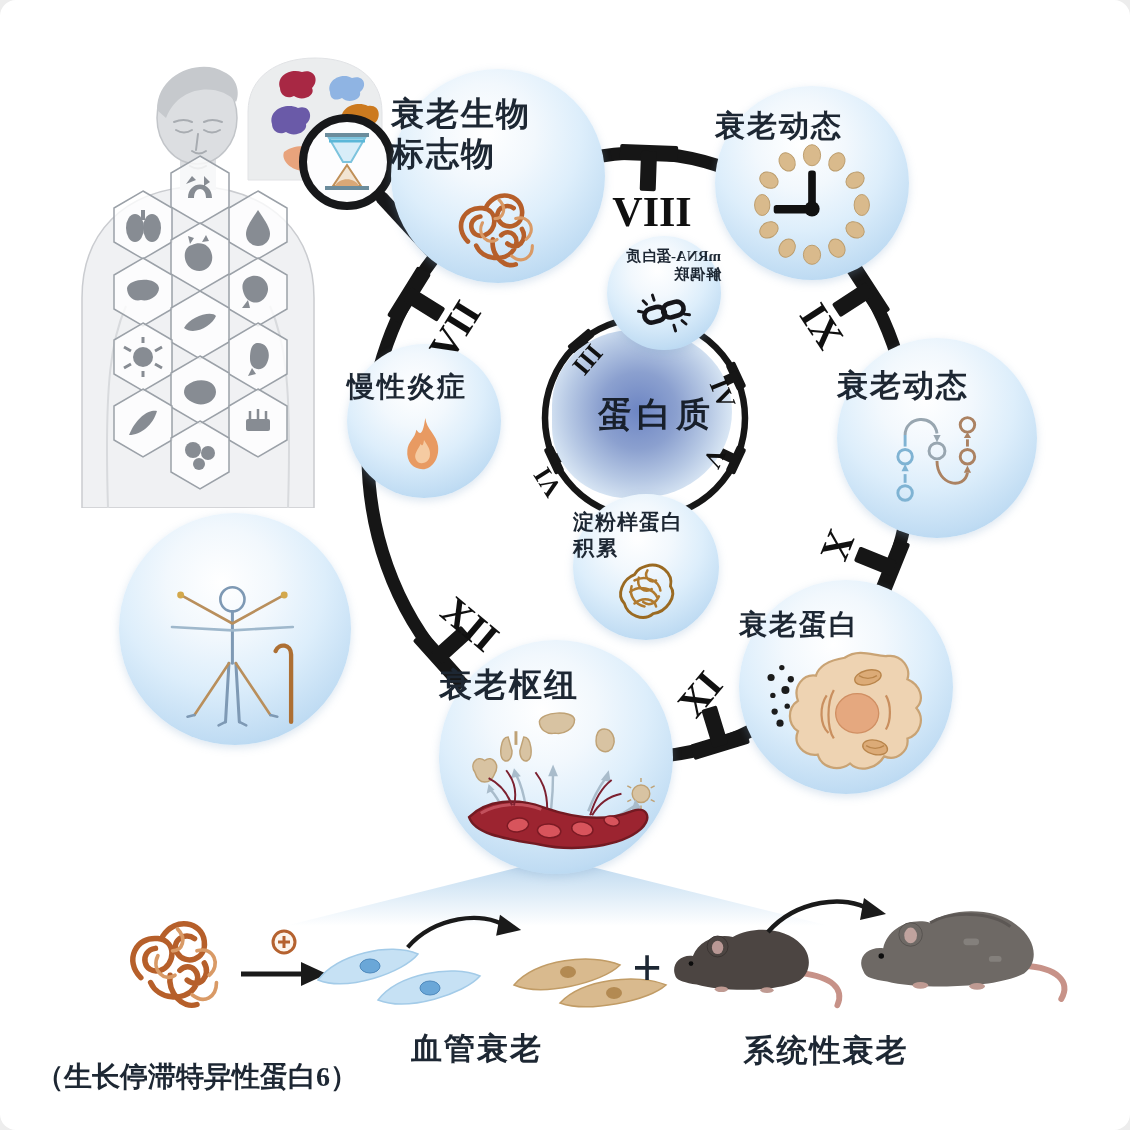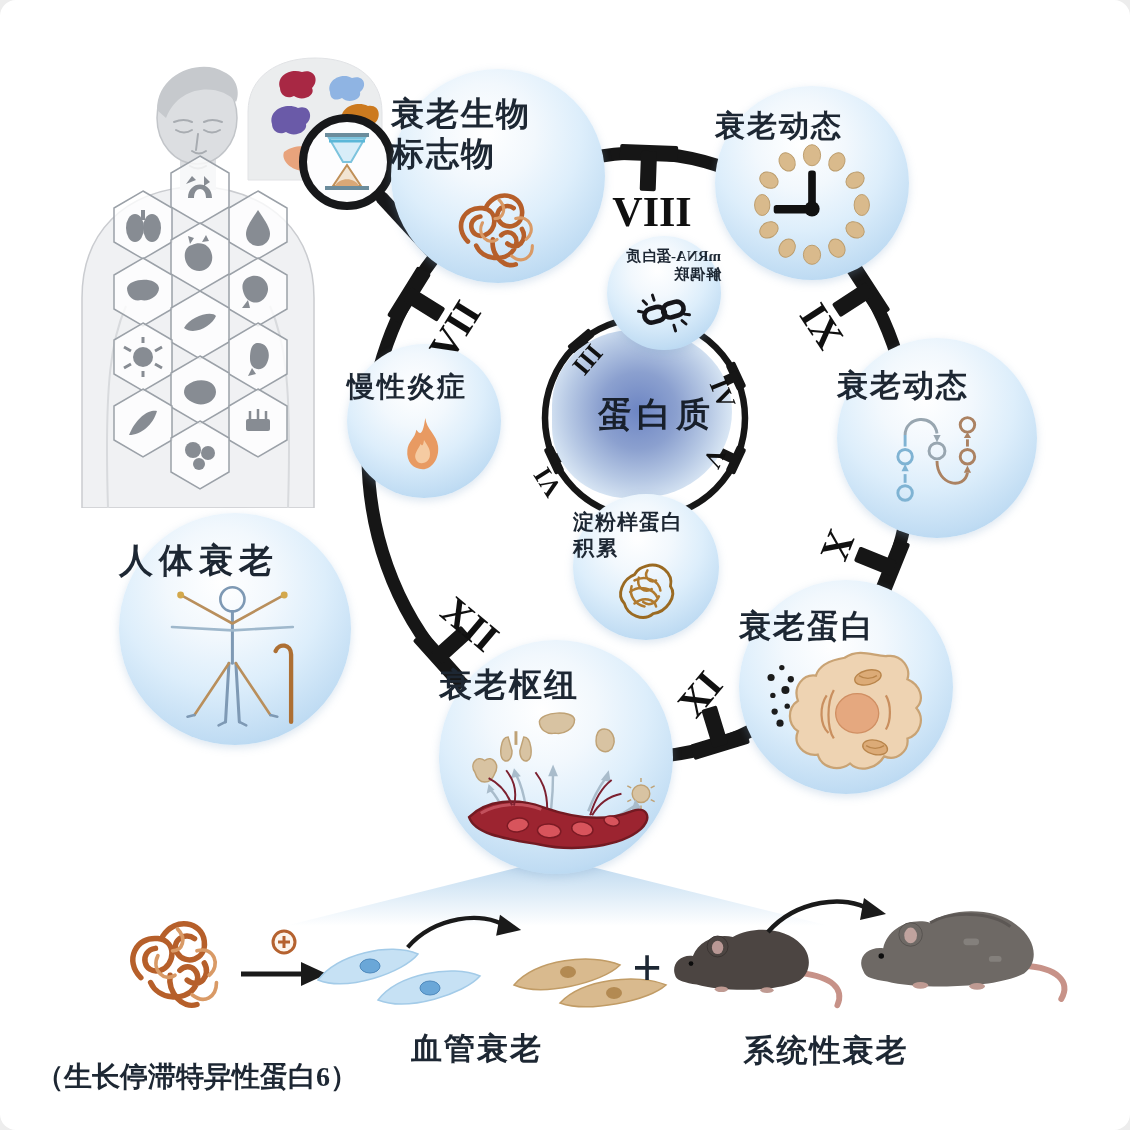--- a/index.html
+++ b/index.html
@@ -233,21 +233,21 @@
           </g>
       </g>
       <polygon points="31,96 41,96 36,86" fill="#7fb3d3"></polygon>
       <polygon points="75,46 85,46 80,56" fill="#98a6b0"></polygon>
       <polygon points="117,98 127,98 122,88" fill="#ab8262"></polygon>
       <polygon points="117,50 127,50 122,42" fill="#ab8262"></polygon>
     </svg>
   </div>
 
   <div class="bubble" style="left:739px;top:580px;width:214px;height:214px">
-    <div class="blabel" style="top:28px;font-size:32px">衰老蛋白</div>
+    <div class="blabel" style="top:28px;font-size:28px">衰老蛋白</div>
     <svg class="bicon" style="left:18px;top:58px" width="186" height="148" viewBox="0 0 200 165">
       <g fill="#1c1c1c">
         <circle cx="12" cy="44" r="4"></circle>
           <circle cx="24" cy="33" r="3"></circle>
           <circle cx="34" cy="46" r="3.5"></circle>
           <circle cx="14" cy="64" r="3"></circle>
         <circle cx="28" cy="58" r="4.5"></circle>
           <circle cx="16" cy="82" r="3.5"></circle>
           <circle cx="30" cy="76" r="3"></circle>
           <circle cx="22" cy="95" r="4"></circle>
@@ -257,21 +257,20 @@
       <path d="M74,64 C66,76 66,96 76,106 M82,58 C74,72 74,100 82,112 M140,64 C146,74 146,92 140,102" fill="none" stroke="#c98f5f" stroke-width="2.5"></path>
       <g fill="#dcab77" stroke="#b9854b" stroke-width="1.5">
         <ellipse cx="120" cy="44" rx="15" ry="8" transform="rotate(-14 120 44)"></ellipse>
         <ellipse cx="128" cy="122" rx="14" ry="8" transform="rotate(12 128 122)"></ellipse>
       </g>
       <path d="M110,42 C116,46 124,46 130,42 M118,120 C124,124 132,124 138,120" fill="none" stroke="#b9854b" stroke-width="1.5"></path>
     </svg>
   </div>
 
   <div class="bubble" style="left:119px;top:513px;width:232px;height:232px">
-    <div class="blabel" style="top:28px;font-size:34px;letter-spacing:6px">人体衰老</div>
     <svg class="bicon" style="left:34px;top:62px" width="164" height="160" viewBox="0 0 190 185">
       <g fill="none" stroke-linecap="round">
         <circle cx="92" cy="28" r="14" stroke="#7e99b4" stroke-width="3"></circle>
         <path d="M92,42 L92,102" stroke="#7e99b4" stroke-width="3.5"></path>
         <path d="M92,56 L34,24 M92,56 L150,24" stroke="#b98f5c" stroke-width="3"></path>
         <circle cx="32" cy="23" r="4" fill="#d3a84c" stroke="none"></circle>
           <circle cx="152" cy="23" r="4" fill="#d3a84c" stroke="none"></circle>
         <path d="M92,64 L22,60 M92,64 L162,60" stroke="#9fb8cc" stroke-width="3"></path>
         <path d="M88,102 L84,170 M96,102 L100,170" stroke="#7e99b4" stroke-width="3.5"></path>
         <path d="M88,102 L48,162 M96,102 L136,162" stroke="#b98f5c" stroke-width="3"></path>

